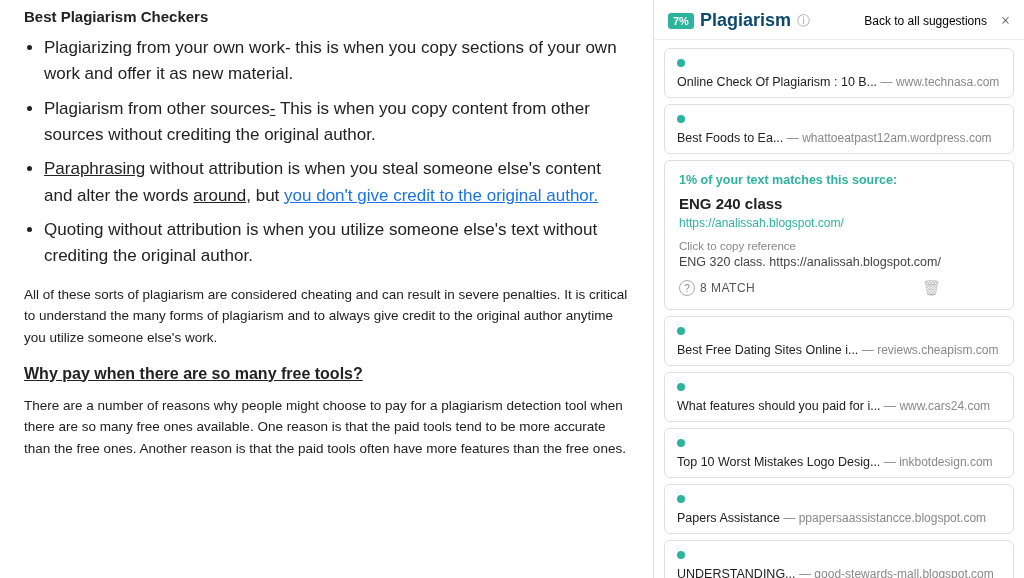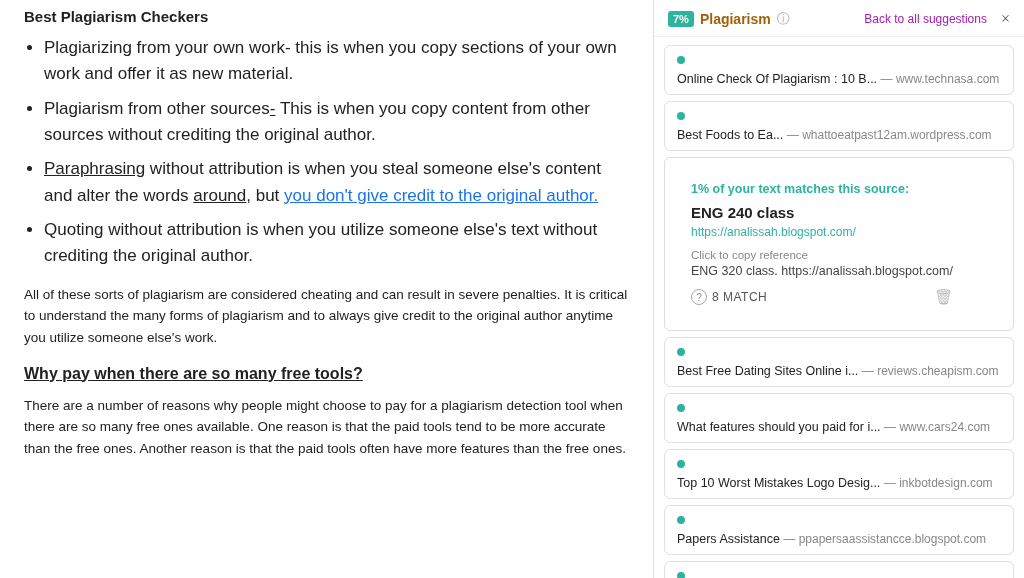--- a/index.html
+++ b/index.html
@@ -98,35 +98,35 @@
       color: #fff;
       font-size: 11px;
       font-weight: bold;
       border-radius: 3px;
       padding: 2px 5px;
       font-family: Arial, sans-serif;
     }
 
     .sidebar-title {
       font-family: Arial, sans-serif;
-      font-size: 14px;
-      font-weight: bold;
-      color: #a16207;
+      font-size: 18px;
+      font-weight: bold;
+      color: #0c4a6e;
     }
 
     .info-icon {
       color: #aaa;
       font-size: 13px;
       cursor: pointer;
     }
 
     .back-link {
       font-family: Arial, sans-serif;
       font-size: 12px;
-      color: #a21caf;
+      color: #000000;
       cursor: pointer;
       text-decoration: none;
     }
 
     .close-btn {
       font-size: 16px;
       color: #555;
       cursor: pointer;
       margin-left: 8px;
     }
@@ -146,21 +146,21 @@
       display: flex;
       align-items: flex-start;
       gap: 8px;
       cursor: pointer;
       flex-direction: column;
     }
 
     .source-card.expanded {
       border: 1px solid #ddd;
       border-radius: 6px;
-      padding: 12px;
+      padding: 0;
       display: flex;
       flex-direction: column;
     }
 
     .dot {
       width: 8px;
       height: 8px;
       border-radius: 50%;
       background: #2db39e;
       flex-shrink: 0;

